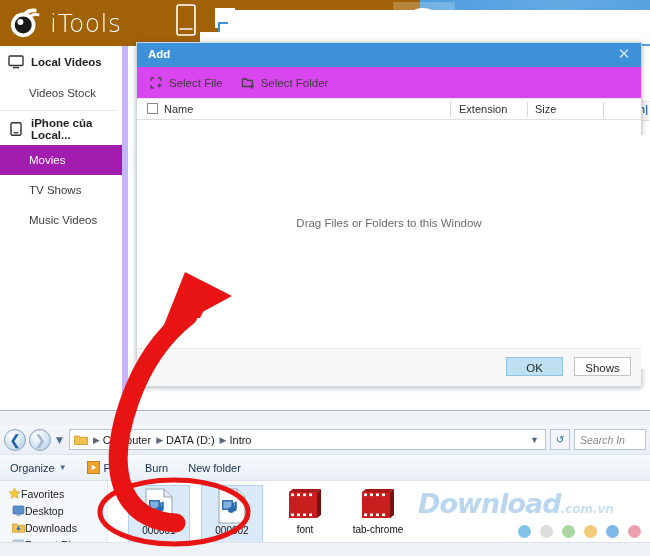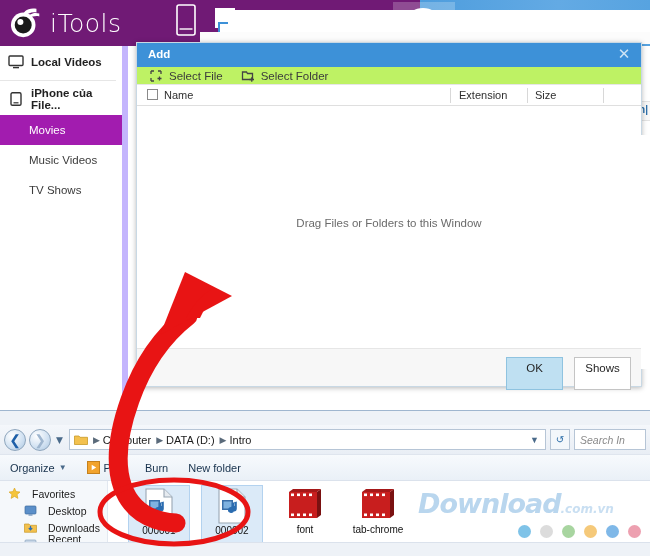--- a/index.html
+++ b/index.html
@@ -10,21 +10,21 @@
   }
   #root { position: relative; width: 650px; height: 556px; }
 
   
   #itools-window {
     position: absolute; left: 0; top: 0; width: 650px; height: 410px;
     background: #ffffff; overflow: hidden;
   }
   #itools-titlebar {
     position: absolute; left: 0; top: 0; width: 650px; height: 46px;
-    background: #701a75;
+    background: #a16207;
   }
   
   #titlebar-right-tint {
     position: absolute; left: 420px; top: 0; width: 230px; height: 46px;
     background: linear-gradient(90deg,#4e9ddd 0%, #63aae4 60%, #57a3e0 100%);
   }
   #itools-logo {
     position: absolute; left: 8px; top: 4px; width: 140px; height: 38px;
     display: flex; align-items: center; gap: 4px;
   }
@@ -128,21 +128,21 @@
   #dialog-title {
     position: absolute; left: 11px; top: 5px; color: #ffffff;
     font-size: 11.5px; font-weight: bold;
   }
   #dialog-close {
     position: absolute; right: 8px; top: 2px; width: 18px; height: 18px;
     color: #cfe4f5; font-size: 15px; line-height: 18px; text-align: center;
     font-family: "DejaVu Sans", sans-serif;
   }
   #dialog-toolbar {
-    height: 18px; background: #bef264; border-bottom: 1px solid #e6e6e6;
+    height: 32px; background: #d946ef; border-bottom: 1px solid #e6e6e6;
     display: flex; align-items: center; padding-left: 12px; gap: 18px;
   }
   .tb-btn {
     display: flex; align-items: center; gap: 6px;
     font-size: 11.5px; color: #3c3c3c;
   }
   .tb-ico { width: 14px; height: 14px; flex: 0 0 14px; }
   #dialog-colhead {
     height: 21px; background: #ffffff; border-bottom: 1px solid #dfdfdf;
     position: relative; font-size: 11px; color: #2f2f2f;
@@ -161,21 +161,21 @@
   }
   #drop-hint {
     position: absolute; left: 0; top: 82px; width: 504px;
     text-align: center; font-size: 11.5px; color: #6b6b6b;
   }
   #dialog-footer {
     position: absolute; left: 0; bottom: 0; width: 504px; height: 38px;
     background: #f7f7f7; border-top: 1px solid #e6e6e6;
   }
   .dlg-btn {
-    position: absolute; top: 8px; width: 57px; height: 33px;
+    position: absolute; top: 8px; width: 57px; height: 19px;
     font-size: 11.5px; line-height: 21px; text-align: center;
     border: 1px solid #a8c6dc; background: #ffffff; color: #262626;
   }
   #btn-ok { right: 78px; background: #bfe0f2; border-color: #8fc3e0; }
   #btn-cancel { right: 10px; background: #ffffff; border-color: #c4c4c4; }
 
   
   #explorer {
     position: absolute; left: 0; top: 410px; width: 650px; height: 146px;
     background: #f1f4f9; border-top: 1px solid #9fb6cf;
@@ -237,24 +237,24 @@
   #play-ico {
     width: 13px; height: 13px; background: #f2a32c; border: 1px solid #c5811d;
     display: flex; align-items: center; justify-content: center;
   }
   #exp-main { display: flex; height: 89px; background: #ffffff; }
   #exp-side {
     width: 108px; background: #f5f8fb; border-right: 1px solid #e2e8f0;
     padding-top: 4px;
   }
   .exp-side-row {
-    height: 17px; display: flex; align-items: center; gap: 11px;
+    height: 17px; display: flex; align-items: center; gap: 0;
     padding-left: 8px; font-size: 10.5px; color: #1c1c1c;
   }
-  .exp-side-row.sub { padding-left: 24px; }
+  .exp-side-row.sub { padding-left: 12px; }
   .tiny-ico { width: 13px; height: 13px; flex: 0 0 13px; }
   #exp-files { flex: 1; position: relative; background: #ffffff; padding-top: 4px; }
   .file-tile {
     position: absolute; top: 4px; width: 62px; height: 60px;
     display: flex; flex-direction: column; align-items: center;
   }
   .file-tile.sel { background: #dbeaf8; border: 1px solid #b3d2ef; }
   .file-ico { width: 34px; height: 36px; margin-top: 2px; }
   .file-label {
     font-size: 10px; color: #111; text-align: center; margin-top: 1px;
@@ -329,39 +329,42 @@
     <div id="itools-sidebar">
 
       <div class="side-group">
         <svg class="mini-icon" viewBox="0 0 16 14">
           <rect x="1" y="1" width="14" height="9.5" rx="1" fill="none" stroke="#333" stroke-width="1.4"></rect>
           <line x1="5" y1="12.6" x2="11" y2="12.6" stroke="#333" stroke-width="1.4"></line>
         </svg>
         <span>Local Videos</span>
       </div>
 
+      <div class="side-item">
+        <span>Videos Stock</span>
+      </div>
 
       <div class="side-sep"></div>
 
       <div class="side-group">
         <svg class="mini-icon" viewBox="0 0 16 14">
           <rect x="3" y="0.8" width="10" height="12.5" rx="1.4" fill="none" stroke="#333" stroke-width="1.4"></rect>
           <line x1="5.5" y1="10.8" x2="10.5" y2="10.8" stroke="#333" stroke-width="1.2"></line>
         </svg>
-        <span>iPhone của File...</span>
+        <span>iPhone của Local...</span>
       </div>
 
       <div class="side-item selected">
         <span>Movies</span>
       </div>
       <div class="side-item">
+        <span>TV Shows</span>
+      </div>
+      <div class="side-item">
         <span>Music Videos</span>
-      </div>
-      <div class="side-item">
-        <span>TV Shows</span>
       </div>
     </div>
 
     <div id="itools-content">
       <div id="bg-col-head"></div>
       <div id="bg-text-ni">n|</div>
       <div id="bg-line1"></div>
       <div id="bg-vline"></div>
       <div id="bg-text-size">Siz</div>
       <div id="bg-line2"></div>

